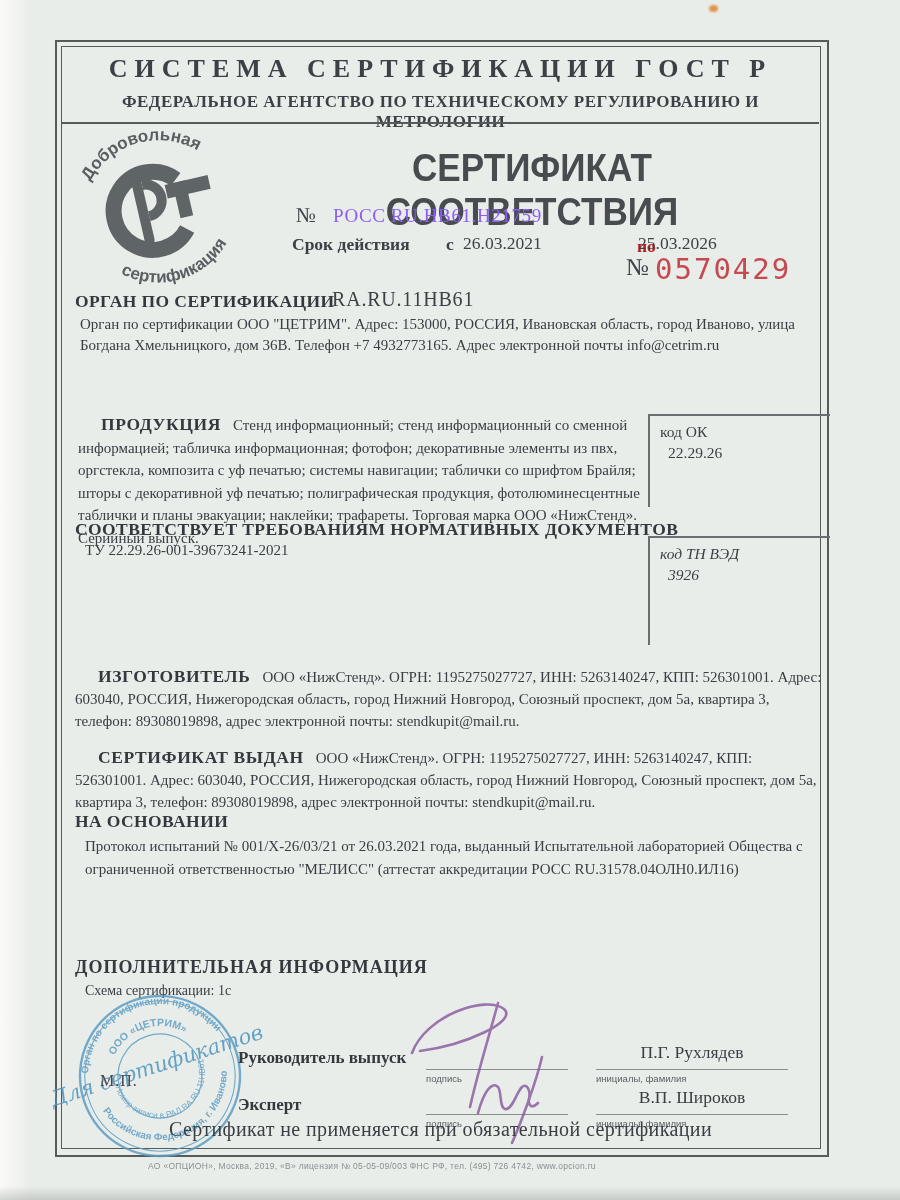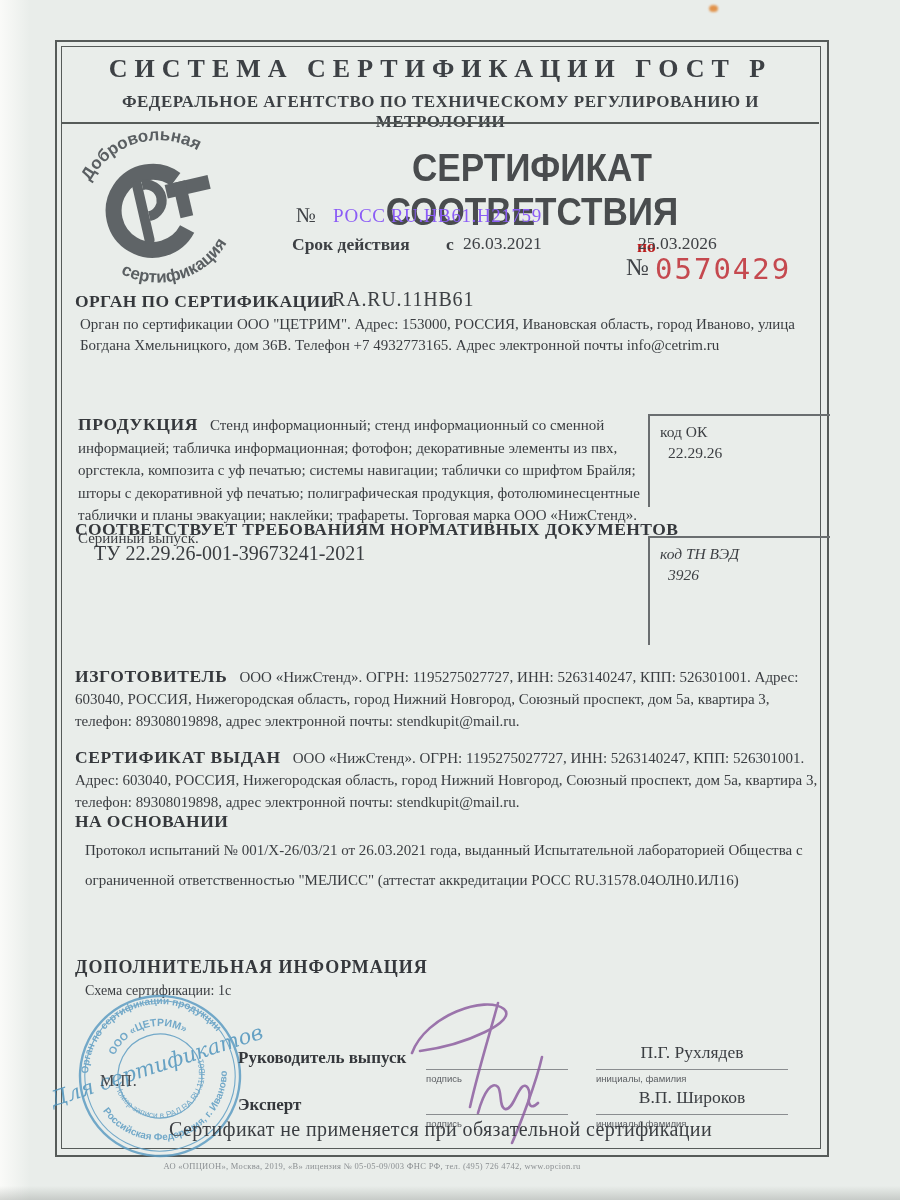--- a/index.html
+++ b/index.html
@@ -44,36 +44,36 @@
   .blank-no-sign{left:626px;top:254px;font-size:24px;color:#3f4246;}
   .blank-no{left:655px;top:252px;font-family:"DejaVu Sans Mono",monospace;
     font-size:29px;letter-spacing:2px;color:#c5494f;}
 
   .sec-h{font-weight:bold;font-size:17.5px;letter-spacing:.4px;color:#35383c;}
   .org-h{left:75px;top:291px;}
   .org-reg{left:332px;top:288px;font-size:20px;letter-spacing:.8px;color:#3d4044;}
   .org-text{left:80px;top:314px;width:742px;font-size:15px;line-height:21px;}
 
   .prod{left:78px;top:398px;width:570px;font-size:15px;line-height:22.5px;}
-  .inline-h{font-weight:bold;font-size:17.5px;letter-spacing:.6px;color:#35383c;padding-right:12px;}
+  .inline-h{font-weight:bold;font-size:17.5px;letter-spacing:.6px;color:#35383c;padding-right:12px;margin-left:23px;}
 
   .codebox{border-top:2px solid #6a6e70;border-left:2px solid #6a6e70;padding:7px 0 0 10px;
     font-size:15.5px;color:#3c3f43;}
   .codebox .v{display:block;padding-left:8px;margin-top:3px;}
   .box-ok{left:648px;top:414px;width:170px;height:84px;}
   .box-tnved{left:648px;top:536px;width:170px;height:100px;font-style:italic;}
 
   .comp-h{left:75px;top:519px;}
-  .comp-text{left:94px;top:542px;font-size:20px;}
+  .comp-text{left:85px;top:542px;font-size:15px;}
 
   .manu{left:75px;top:650px;width:748px;font-size:15px;line-height:22px;}
   .issued{left:75px;top:731px;width:748px;font-size:15px;line-height:22px;}
 
   .basis-h{left:75px;top:811px;}
-  .basis-text{left:85px;top:835px;width:722px;font-size:15px;line-height:30px;}
+  .basis-text{left:85px;top:835px;width:722px;font-size:15px;line-height:23px;}
 
   .add-h{left:75px;top:957px;font-size:18px;letter-spacing:1px;}
   .add-text{left:85px;top:983px;font-size:14px;}
 
   .sig-label{font-weight:bold;font-size:17px;color:#35383c;}
   .lbl-head{left:238px;top:1048px;}
   .lbl-expert{left:238px;top:1095px;}
   .rule{border-top:1.4px solid #8a8d90;height:0;}
   .r-sign1{left:426px;top:1069px;width:142px;}
   .r-name1{left:596px;top:1069px;width:192px;}
@@ -86,21 +86,21 @@
   .c-name2{left:596px;top:1118px;width:192px;}
   .name{font-size:17.5px;color:#3b3e42;text-align:center;}
   .n-head{left:596px;top:1042px;width:192px;}
   .n-expert{left:596px;top:1087px;width:192px;}
 
   .mp{left:100px;top:1072px;font-size:16px;color:#45484c;letter-spacing:1px;}
 
   .note{left:62px;top:1118px;width:757px;text-align:center;font-size:20px;
     letter-spacing:.4px;color:#3b3e42;}
   .print-info{left:0;top:1161px;width:744px;text-align:center;
-    font-family:Liberation Serif, serif;font-size:8.5px;color:#8b8f92;letter-spacing:.3px;}
+    font-family:Liberation Sans, sans-serif;font-size:8.5px;color:#8b8f92;letter-spacing:.3px;}
 
   svg{position:absolute;overflow:visible;}
   .logo-svg{left:66px;top:128px;}
   .stamp-svg{left:52px;top:988px;opacity:.85;}
   .sig-svg{left:390px;top:985px;}
 </style>
 </head>
 <body>
 
 <div class="page">

